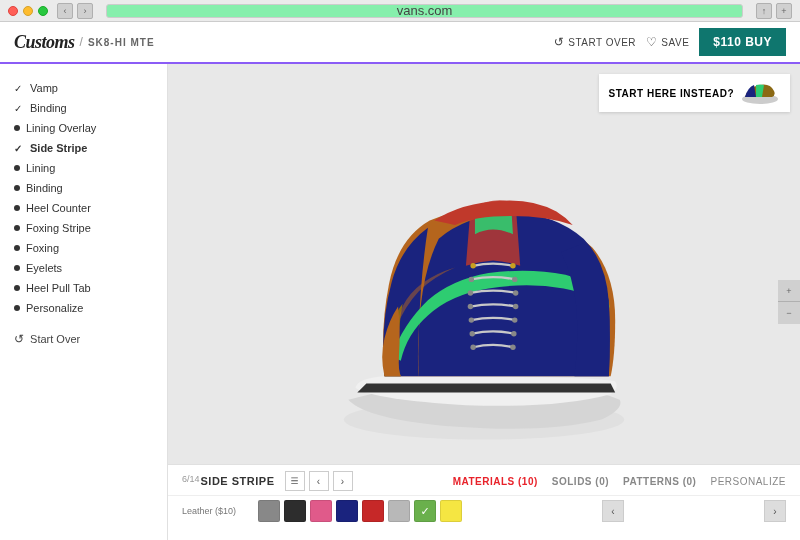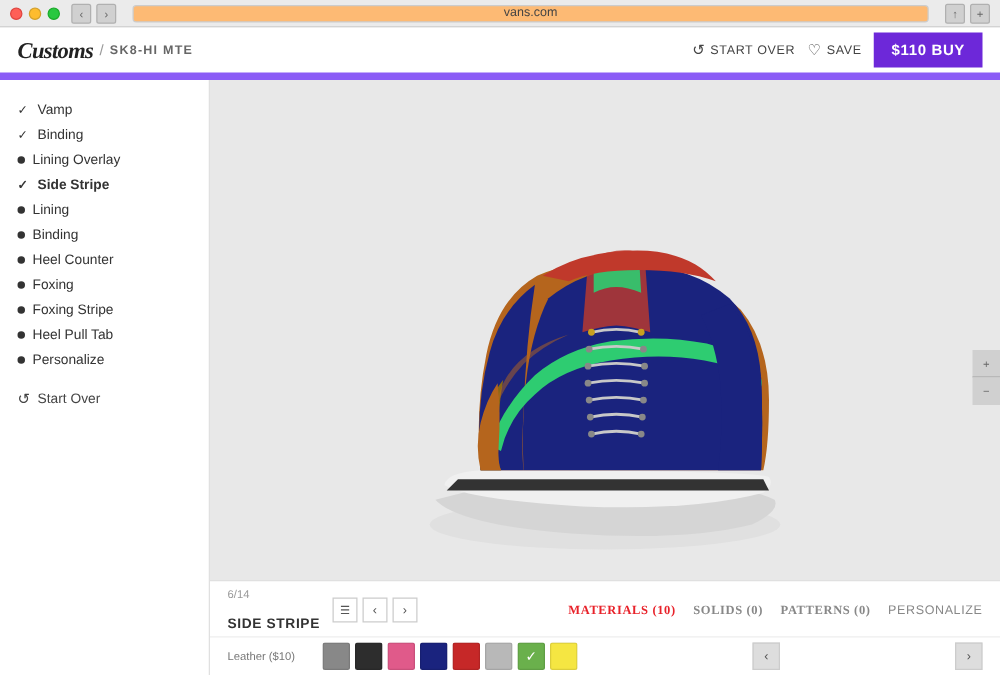--- a/index.html
+++ b/index.html
@@ -19,39 +19,39 @@
     .dot-red { background: #ff5f57; border: 1px solid #e0443e; }
     .dot-yellow { background: #febc2e; border: 1px solid #d4a12a; }
     .dot-green { background: #28c840; border: 1px solid #1aab29; }
     .browser-nav { display: flex; gap: 4px; margin-left: 4px; }
     .browser-nav-btn {
       width: 16px; height: 16px; background: #d0d0d0; border: 1px solid #b0b0b0;
       border-radius: 2px; display: flex; align-items: center; justify-content: center;
       font-size: 9px; color: #666; cursor: pointer;
     }
     .browser-url-bar {
-      flex: 1; height: 14px; background: #fdba74; border: 1px solid #ccc;
+      flex: 1; height: 14px; background: #86efac; border: 1px solid #ccc;
       border-radius: 3px; display: flex; align-items: center; justify-content: center;
-      font-size: 10px; color: #444; margin: 0 8px;
+      font-size: 13px; color: #444; margin: 0 8px;
     }
     .browser-actions { display: flex; gap: 4px; }
     .browser-action-btn {
       width: 16px; height: 16px; background: #d0d0d0; border: 1px solid #b0b0b0;
       border-radius: 2px; display: flex; align-items: center; justify-content: center;
       font-size: 9px; color: #666;
     }
 
     
     .site-header {
       background: white;
       height: 42px;
       display: flex;
       align-items: center;
       padding: 0 14px;
-      border-bottom: 6px solid #8b5cf6;
+      border-bottom: 2px solid #8b5cf6;
       position: relative;
     }
     .logo-text {
       font-size: 18px;
       font-style: italic;
       font-weight: 700;
       color: #222;
       font-family: Georgia, serif;
       letter-spacing: -0.5px;
     }
@@ -80,21 +80,21 @@
       font-size: 10px;
       color: #444;
       border: none;
       background: none;
       cursor: pointer;
       letter-spacing: 0.5px;
       text-transform: uppercase;
     }
     .header-btn-icon { font-size: 12px; }
     .buy-btn {
-      background: #6d28d9;
+      background: #0f766e;
       color: white;
       font-size: 12px;
       font-weight: 700;
       padding: 7px 14px;
       border: none;
       cursor: pointer;
       letter-spacing: 0.5px;
     }
 
     
@@ -269,21 +269,20 @@
       align-items: center;
       gap: 14px;
       font-size: 10px;
     }
     .tab-label {
       color: #e8222a;
       font-weight: 600;
       letter-spacing: 0.5px;
       text-transform: uppercase;
       cursor: pointer;
-      font-family: Liberation Serif, serif;
     }
     .tab-label.inactive { color: #888; }
     .personalize-tab {
       color: #888;
       font-size: 10px;
       letter-spacing: 0.5px;
       text-transform: uppercase;
       cursor: pointer;
     }
 
@@ -384,43 +383,57 @@
     <div class="nav-item">
       <span class="nav-bullet"></span>
       <span class="nav-item-label">Binding</span>
     </div>
     <div class="nav-item">
       <span class="nav-bullet"></span>
       <span class="nav-item-label">Heel Counter</span>
     </div>
     <div class="nav-item">
       <span class="nav-bullet"></span>
+      <span class="nav-item-label">Foxing Stripe</span>
+    </div>
+    <div class="nav-item">
+      <span class="nav-bullet"></span>
       <span class="nav-item-label">Foxing</span>
     </div>
     <div class="nav-item">
       <span class="nav-bullet"></span>
-      <span class="nav-item-label">Foxing Stripe</span>
+      <span class="nav-item-label">Eyelets</span>
     </div>
     <div class="nav-item">
       <span class="nav-bullet"></span>
       <span class="nav-item-label">Heel Pull Tab</span>
     </div>
     <div class="nav-item">
       <span class="nav-bullet"></span>
       <span class="nav-item-label">Personalize</span>
     </div>
 
     <button class="start-over-btn">
       <span class="refresh-icon">↺</span>
       <span>Start Over</span>
     </button>
   </div>
 
   <div class="main-content">
 
+    <button class="start-here-btn">
+      <span>START HERE INSTEAD?</span>
+
+      <svg class="shoe-thumb" viewBox="0 0 40 28">
+        <ellipse cx="20" cy="20" rx="18" ry="5" fill="#ccc"></ellipse>
+        <path d="M5 18 Q8 8 20 6 Q30 4 34 12 Q36 16 32 18 Z" fill="#8B6914"></path>
+        <path d="M5 18 Q8 8 14 6 L16 18 Z" fill="#1a237e"></path>
+        <path d="M16 6 Q20 5 24 6 L22 18 L16 18 Z" fill="#2ecc71"></path>
+      </svg>
+    </button>
 
     <div class="shoe-container">
       <svg viewBox="0 0 420 340" width="420" height="340">
 
         <ellipse cx="210" cy="300" rx="155" ry="22" fill="#e0e0e0"></ellipse>
 
         <path d="M60 278 Q80 300 180 308 Q280 315 340 300 Q365 288 360 278 Q340 268 310 270 L100 268 Z" fill="#d5d5d5"></path>
 
         <path d="M68 265 Q90 278 190 284 Q290 288 350 272 Q360 265 355 258 Q340 252 100 252 Q70 254 68 265 Z" fill="#f0f0f0"></path>
 
@@ -472,21 +485,21 @@
       </svg>
     </div>
 
     <div class="side-icons">
       <button class="side-icon-btn">+</button>
       <button class="side-icon-btn">−</button>
     </div>
 
     <div class="bottom-bar">
       <div class="bottom-top-row">
-        <div style="display:flex;flex-direction:column;gap:13px;">
+        <div style="display:flex;flex-direction:row;gap:1px;">
           <span class="step-indicator">6/14</span>
           <span class="step-name">SIDE STRIPE</span>
         </div>
         <div class="bottom-center-actions">
           <button class="list-icon-btn">☰</button>
           <button class="nav-arrow">‹</button>
           <button class="nav-arrow">›</button>
         </div>
         <div class="bottom-right-tabs">
           <span class="tab-label">MATERIALS (10)</span>

